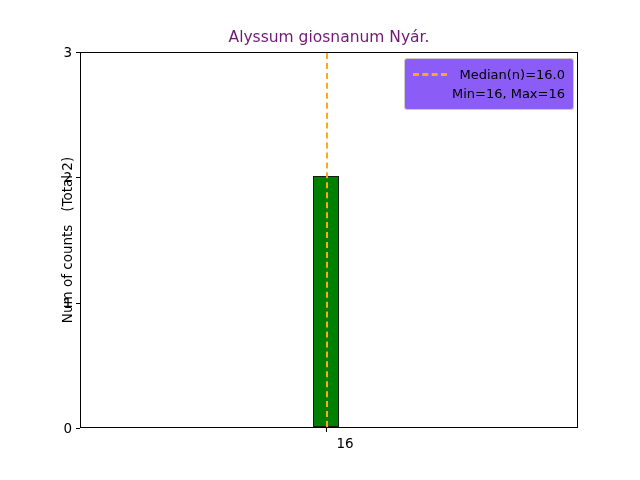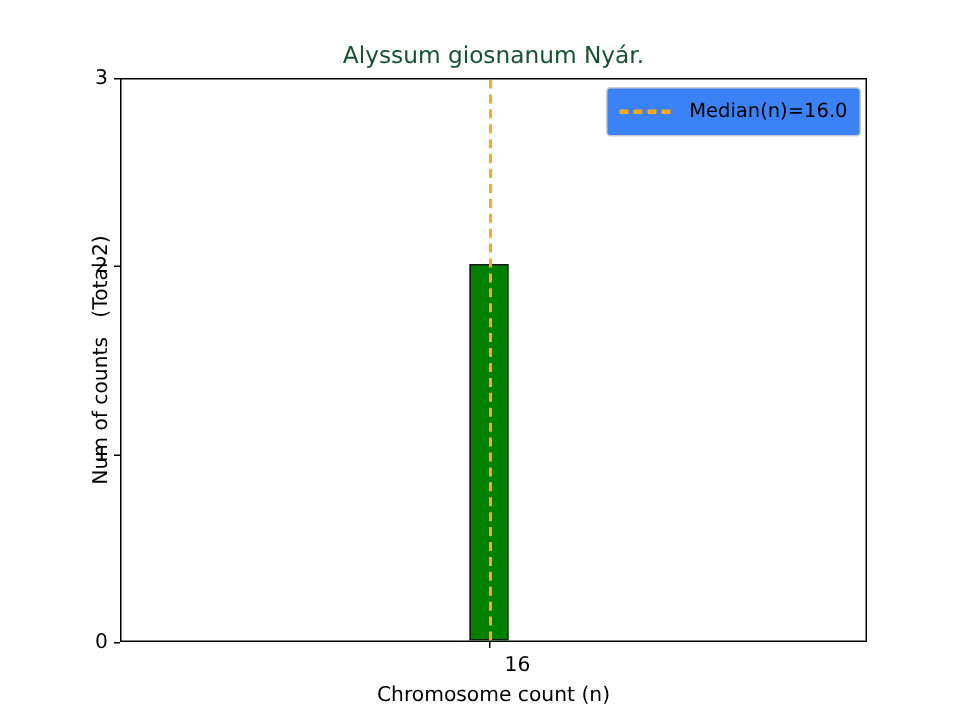--- a/index.html
+++ b/index.html
@@ -19,21 +19,21 @@
   }
 
   
   #chart-title {
     position: absolute;
     left: 80px;
     top: 28px;
     width: 498px;
     text-align: center;
     font-size: 15.5px;
-    color: #14532d;
+    color: #701a75;
     line-height: 19px;
     white-space: nowrap;
   }
 
   
   #plot-area {
     position: absolute;
     left: 80px;
     top: 52px;
     width: 498px;
@@ -139,21 +139,21 @@
     line-height: 30px;
   }
 
   
   #legend {
     position: absolute;
     left: 404px;
     top: 58px;
     border: 1px solid #cccccc;
     border-radius: 3px;
-    background: #3b82f6;
+    background: #8b5cf6;
     padding: 6px 8px 6px 8px;
     box-sizing: border-box;
     width: 170px;
   }
   .legend-row {
     display: flex;
     align-items: center;
     height: 19px;
   }
   .legend-sample {
@@ -195,26 +195,28 @@
   <div id="plot-area">
     <div id="plot-inner">
       <div class="bar" style="left:232px; width:26px; height:250.7px;"></div>
       <div id="median-line" style="left:245px;"></div>
     </div>
   </div>
 
   <div class="xtick-mark" style="left:326px;"></div>
   <div class="xtick-label" style="left:326px;">16</div>
 
-  <div id="xlabel">Chromosome count (n)</div>
 
   <div id="ylabel-wrap">
     <span id="ylabel">Num of counts   (Total 2)</span>
   </div>
 
   <div id="legend">
     <div class="legend-row first">
       <span class="legend-sample"></span>
       <span class="legend-text">Median(n)=16.0</span>
     </div>
+    <div class="legend-row second">
+      <span class="legend-text">Min=16, Max=16</span>
+    </div>
   </div>
 
 </div>
 
 </body></html>

